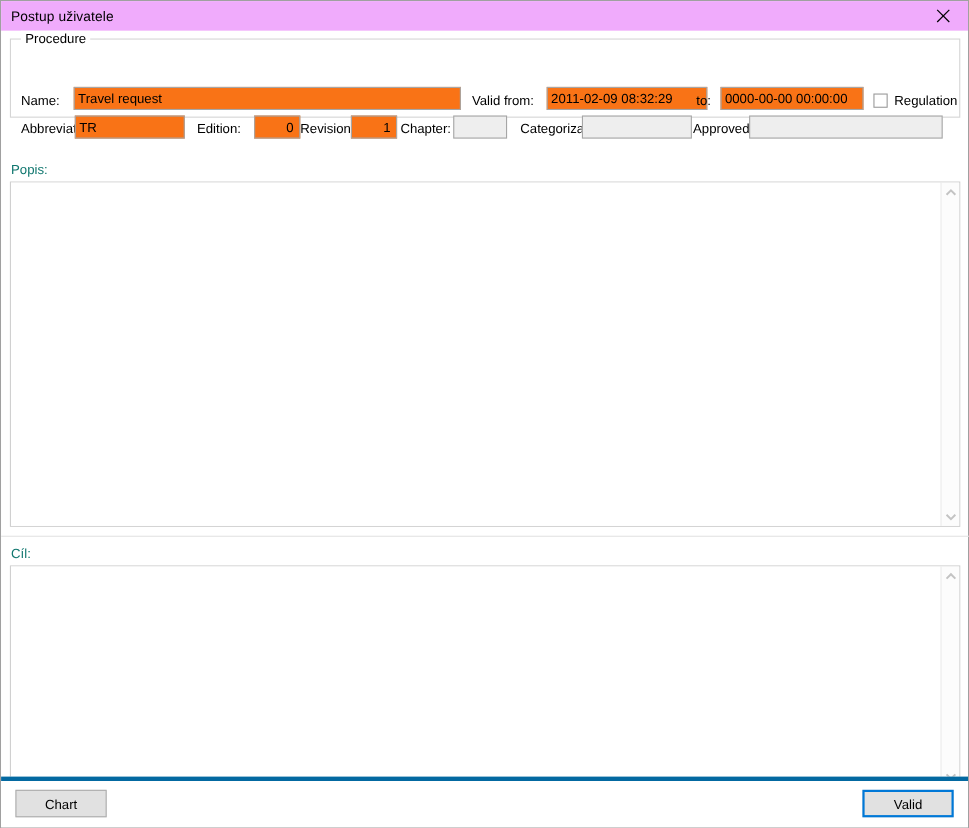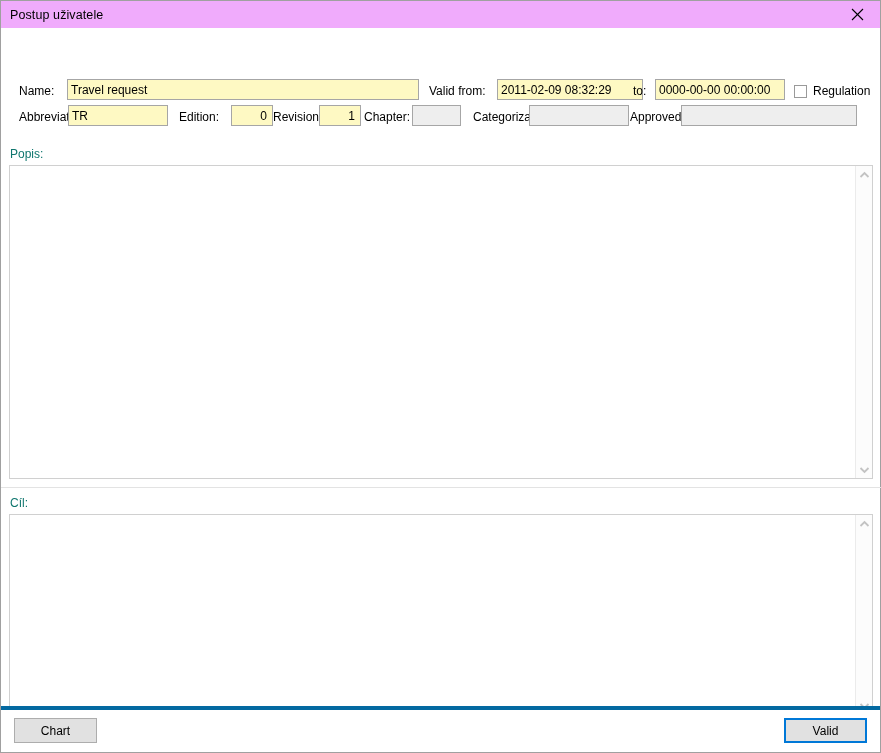--- a/index.html
+++ b/index.html
@@ -87,21 +87,21 @@
     position: absolute;
     font-size: 12px;
     color: #000;
     white-space: nowrap;
     line-height: 14px;
   }
   .tf {
     position: absolute;
     box-sizing: border-box;
     border: 1px solid #a6a6a6;
-    background: #fef9c3;
+    background: #f97316;
     font-family: "Liberation Sans", sans-serif;
     font-size: 12px;
     color: #000;
     padding: 0 3px;
     height: 21px;
     line-height: 19px;
     outline: none;
   }
   .tf.num { text-align: right; padding-right: 5px; }
   .tf.empty { background: #eeeeee; }
@@ -216,20 +216,23 @@
     <div class="titlebar-close">
       <svg width="13" height="13" viewBox="0 0 13 13">
         <line x1="1" y1="1" x2="12" y2="12" stroke="#000" stroke-width="1.1"></line>
         <line x1="12" y1="1" x2="1" y2="12" stroke="#000" stroke-width="1.1"></line>
       </svg>
     </div>
   </div>
 
   <div class="client">
 
+    <div class="groupbox">
+      <div class="groupbox-legend">Procedure</div>
+    </div>
 
     <div class="field-label" style="left:18px; top:56px;">Name:</div>
     <input class="tf" style="left: 66px; top: 51px; width: 352px;" value="Travel request">
 
     <div class="field-label" style="left:428px; top:56px;">Valid from:</div>
     <input class="tf" style="left: 496px; top: 51px; width: 146px;" value="2011-02-09 08:32:29">
 
     <div class="field-label" style="left:632px; top:56px;">to:</div>
     <input class="tf" style="left: 654px; top: 51px; width: 130px;" value="0000-00-00 00:00:00">
 

